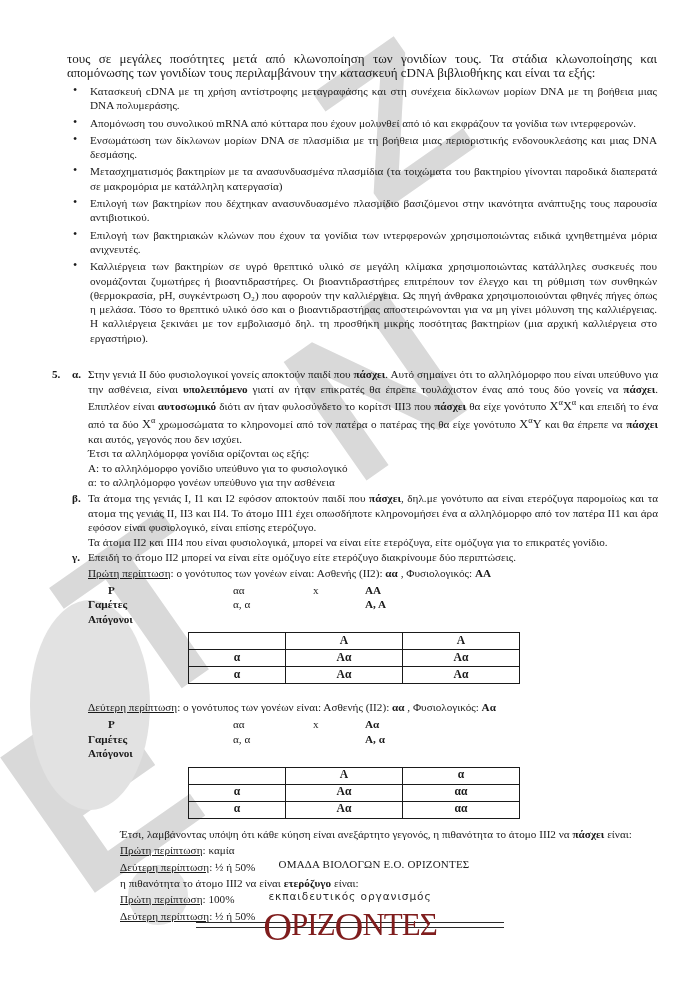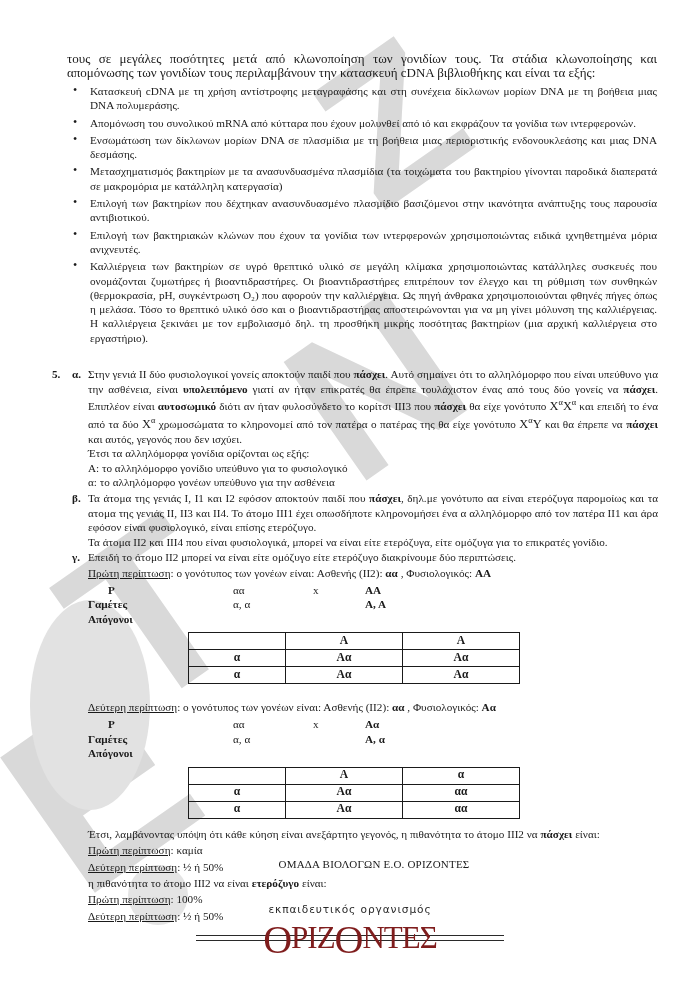--- a/index.html
+++ b/index.html
@@ -152,20 +152,21 @@
     font-weight: 700;
     padding: 0;
   }
   table.punnett td.corner { width: 96px; }
   table.punnett td.colcell { width: 116px; }
 
   .tail {
     margin-top: 7px;
     font-size: 11.2px;
     line-height: 16.4px;
+    margin-left: 32px;
   }
   .tail p { margin: 0; }
   .frac { font-size: 11.2px; }
 
   
   #footer {
     position: absolute;
     left: 0;
     top: 858px;
     width: 700px;
@@ -173,21 +174,21 @@
     z-index: 2;
   }
   #org-line {
     font-size: 11px;
     font-weight: 400;
     letter-spacing: 0.2px;
     padding-left: 48px;
   }
   #logo {
     position: relative;
-    margin-top: 33px;
+    margin-top: 20px;
     height: 62px;
   }
   #logo-sub {
     font-family: "DejaVu Sans", sans-serif;
     font-size: 10.6px;
     color: #2a2a2a;
     letter-spacing: 0.9px;
   }
   #logo-main-wrap {
     position: relative;

